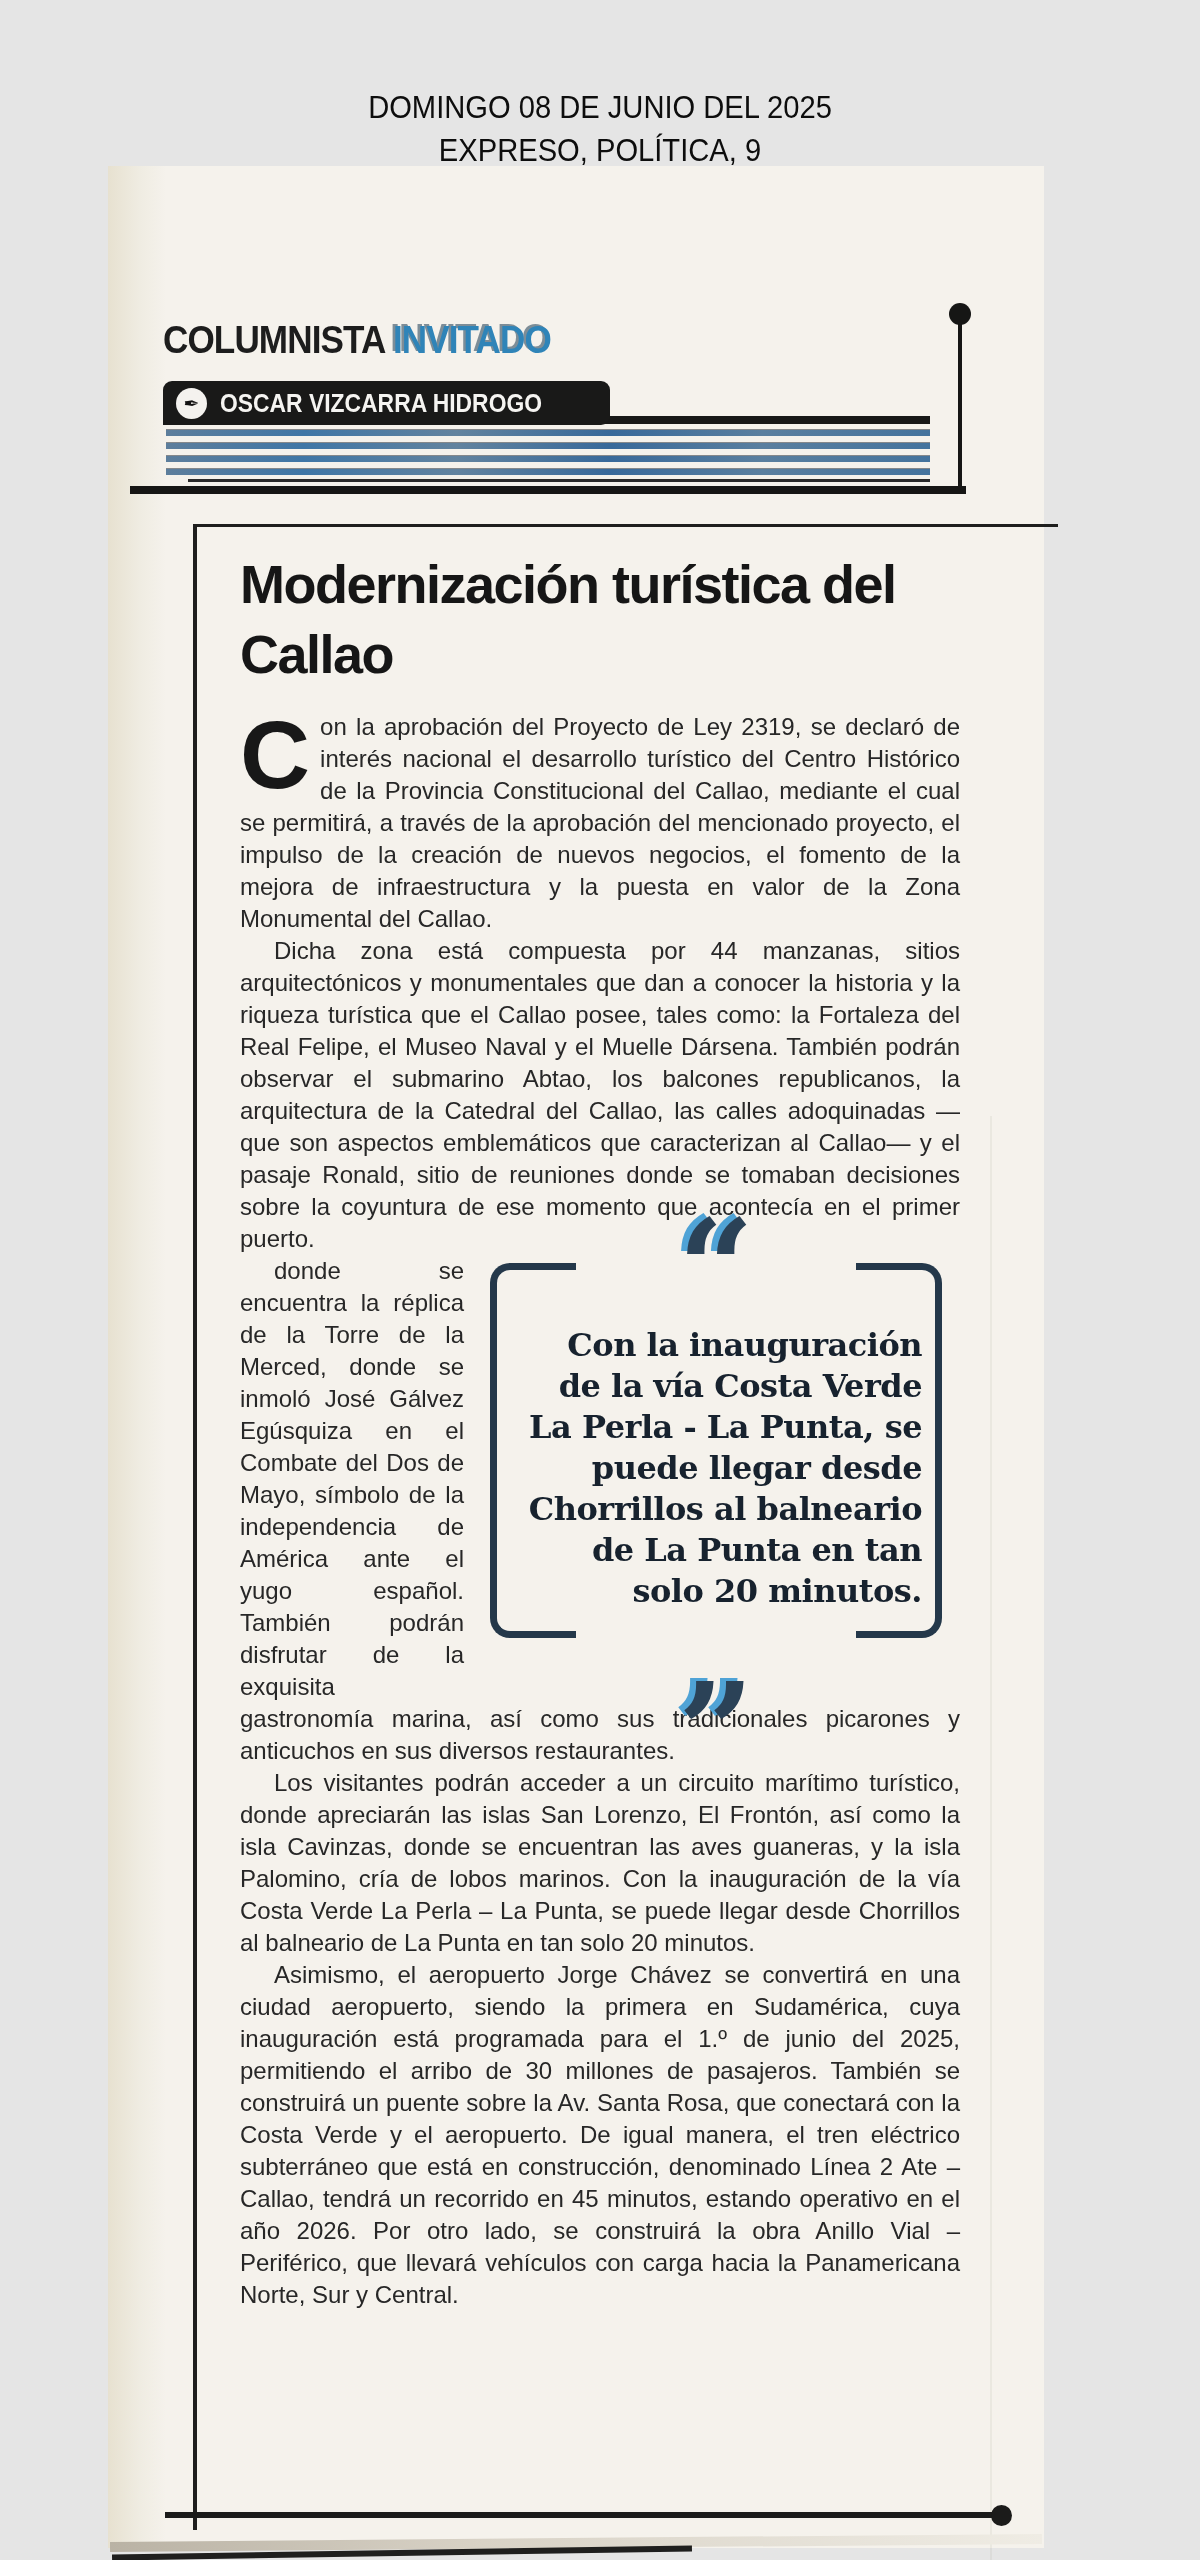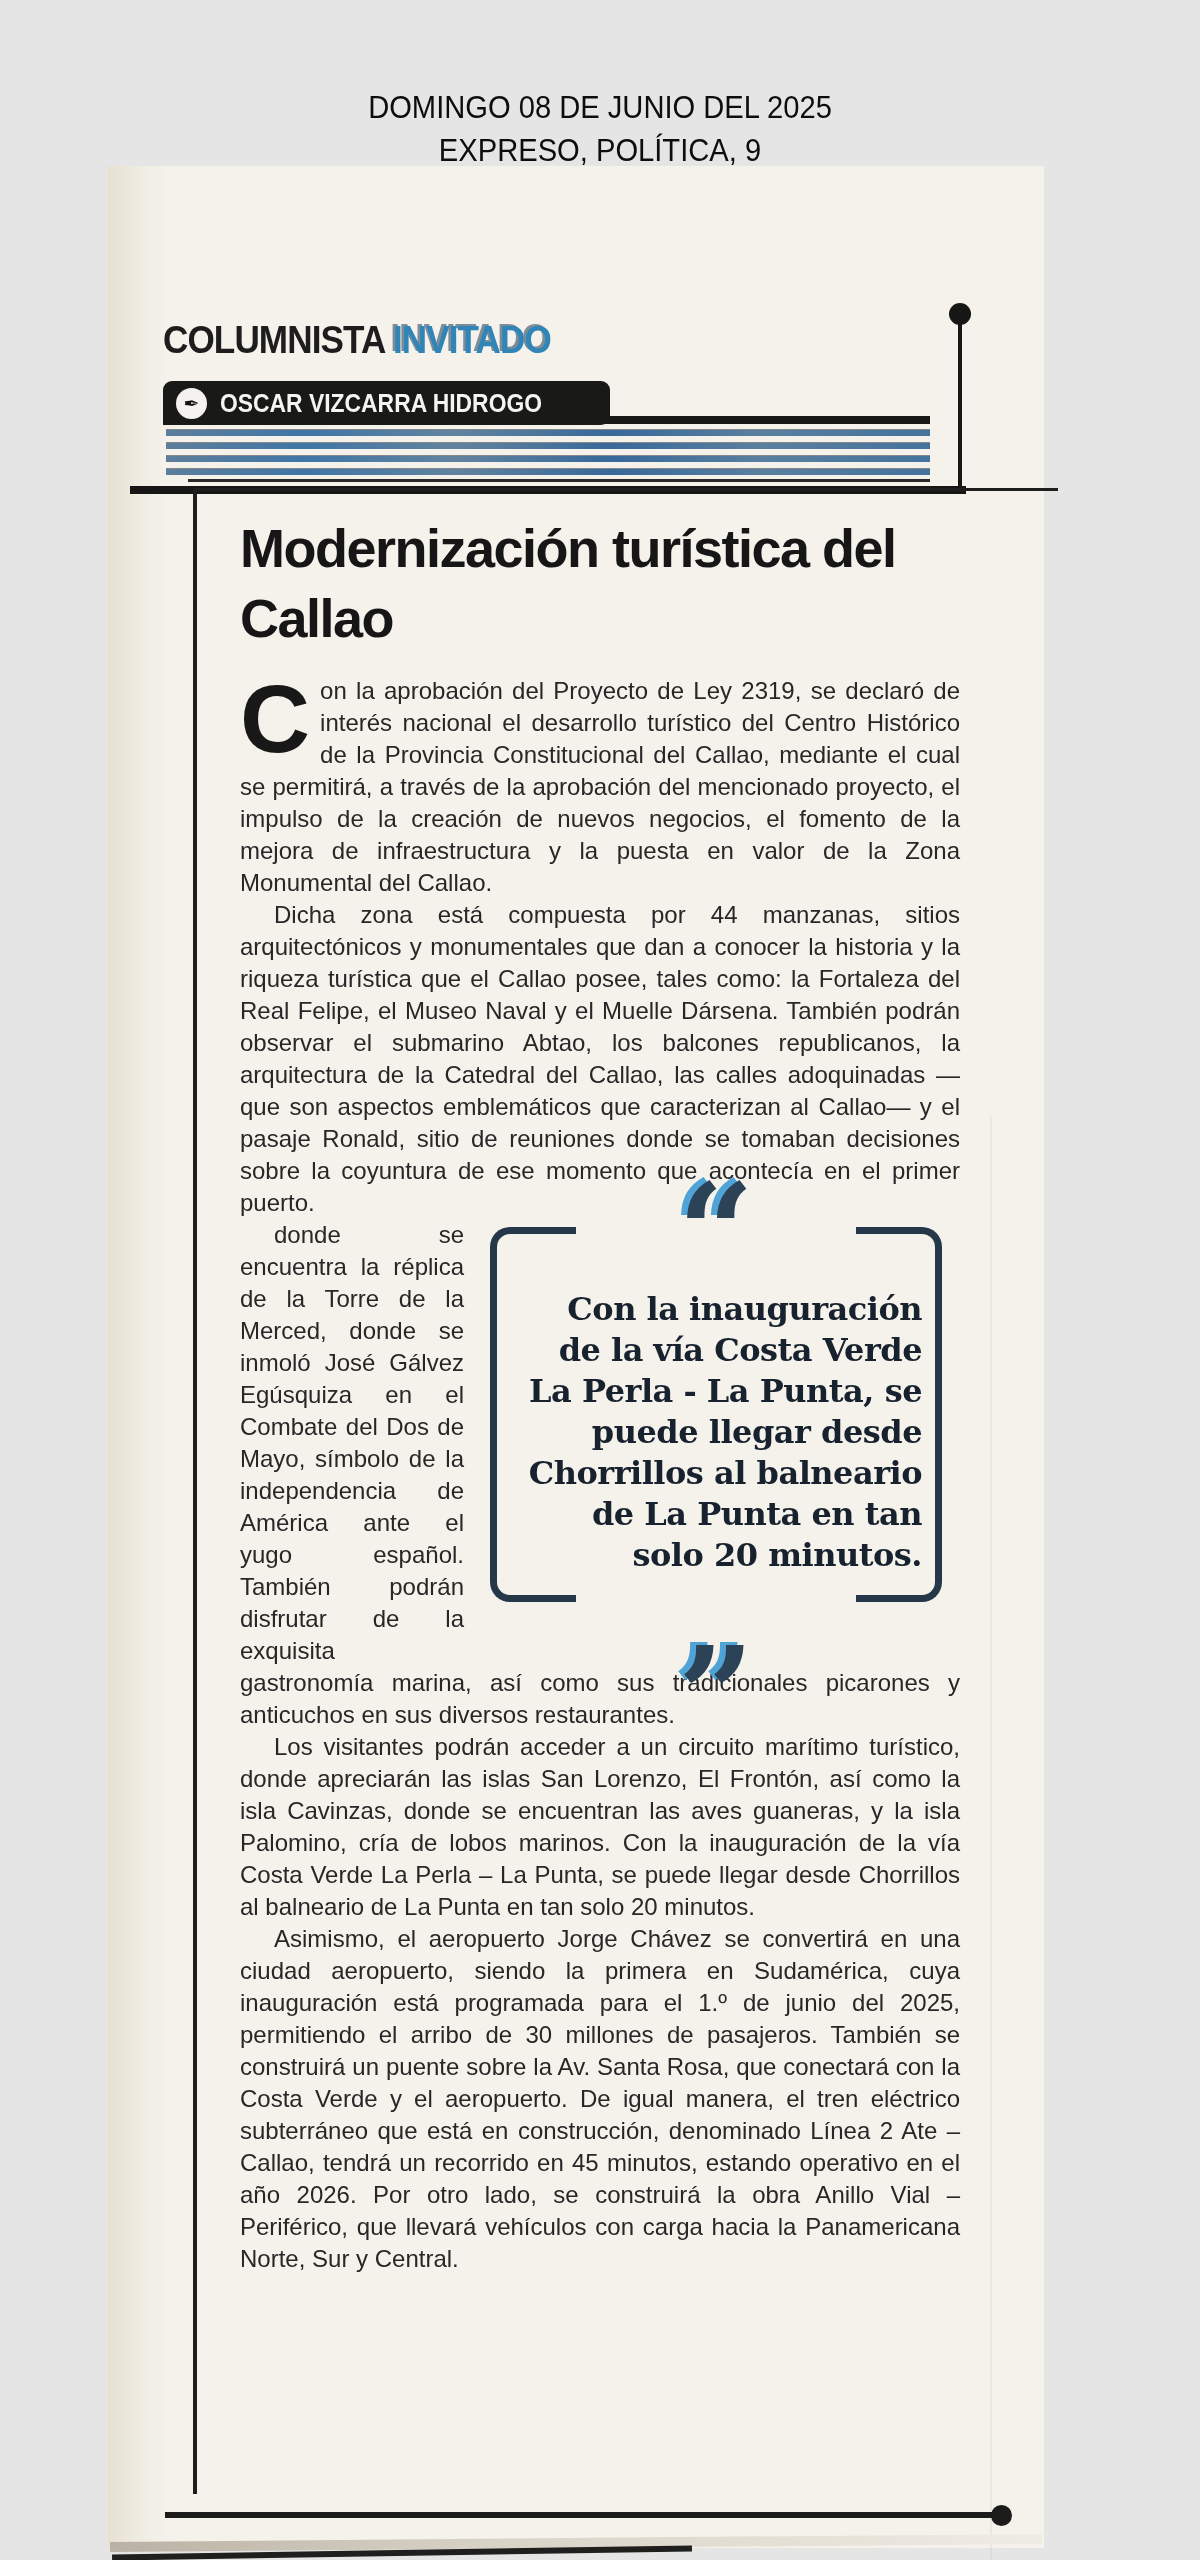--- a/index.html
+++ b/index.html
@@ -36,21 +36,21 @@
 
   .stripe{position:absolute;left:166px;width:764px;height:6px;
          background:linear-gradient(90deg,#5d7e9c,#3f76a6 18%,#62839f 38%,#38699a 58%,#5a7f9f 78%,#44739d);
          box-shadow:0 -1px 0 rgba(40,50,60,0.55);}
   .thin-rule{position:absolute;left:188px;top:479px;width:742px;height:3px;background:#2a2a2a;}
   .thick-rule{position:absolute;left:130px;top:486px;width:836px;height:8px;background:#161615;}
   .vrule{position:absolute;left:958px;top:316px;width:4px;height:173px;background:#161615;}
   .dot-top{position:absolute;left:949px;top:303px;width:22px;height:22px;border-radius:50%;background:#161615;}
 
   
-  .article{position:absolute;left:193px;top:488px;width:865px;height:2006px;box-sizing:border-box;
+  .article{position:absolute;left:193px;top:524px;width:865px;height:2006px;box-sizing:border-box;
          border-left:4px solid #1e1e1d;border-top:3px solid #1e1e1d;
          padding:14px 98px 0 43px;}
   .article-title{font-size:54px;line-height:70px;font-weight:700;color:#161616;
          letter-spacing:-1.5px;margin:8px 0 22px 0;width:700px;}
   .body-p{font-size:24px;line-height:32px;text-align:justify;margin:0;color:#272727;}
   .body-p + .body-p{text-indent:34px;}
   .dropcap{float:left;font-weight:700;font-size:97px;line-height:79px;color:#181818;
          padding:4px 10px 0 0;}
 
   

